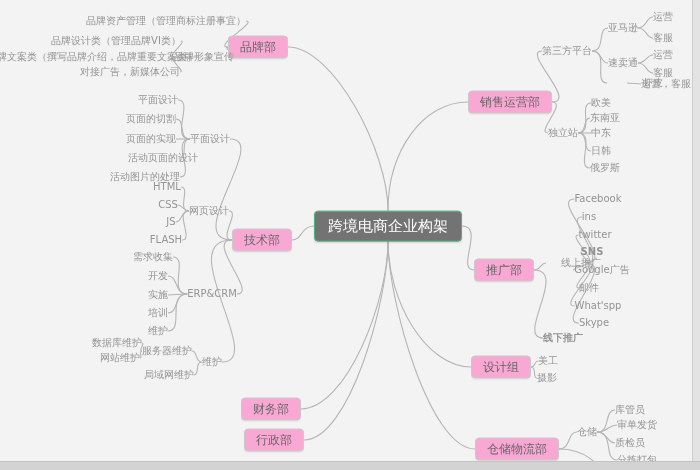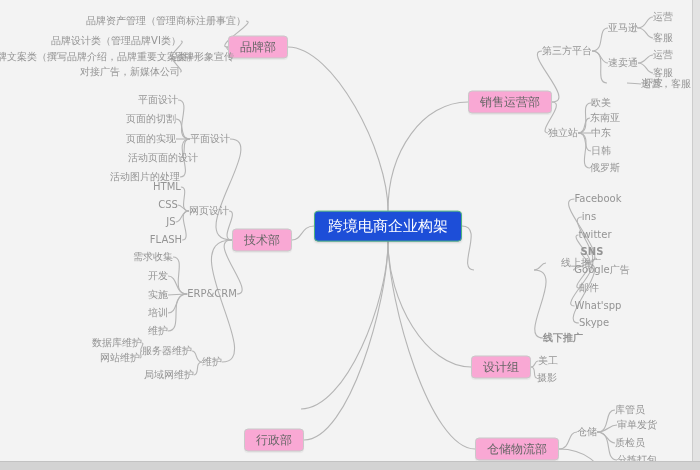--- a/index.html
+++ b/index.html
@@ -17,21 +17,21 @@
     position:absolute;transform:translate(-50%,-50%);
     white-space:nowrap;line-height:1.25;z-index:2;cursor:default;
   }
   .node.text{font-size:10px;color:#949494;letter-spacing:0;}
   .node.box{
     font-size:12px;color:#666;background:#f9a8d4;
     border:1px solid #c9c9c9;border-radius:4px;padding:3px 11px;
     box-shadow:0 1px 1px rgba(0,0,0,0.05);
   }
   .node.center{
-    font-size:15px;color:#fff;background:#1d4ed8;
+    font-size:15px;color:#fff;background:#737373;
     border:1px solid #4db37e;border-radius:4px;padding:5px 13px;
     box-shadow:0 1px 2px rgba(0,0,0,0.12);
   }
   .right-edge{
     position:absolute;right:0;top:0;width:7px;height:470px;
     background:#e3e3e3;border-left:1px solid #cccccc;z-index:3;
   }
   .bottom-edge{
     position:absolute;left:0;bottom:0;width:700px;height:8px;
     background:#d3d3d3;border-top:1px solid #c2c2c2;z-index:4;
@@ -135,37 +135,39 @@
     <div class="node text" style="left: 153px; top: 257px;">需求收集</div>
     <div class="node text" style="left: 158px; top: 276px;">开发</div>
     <div class="node text" style="left: 158px; top: 295px;">实施</div>
     <div class="node text" style="left: 158px; top: 313px;">培训</div>
     <div class="node text" style="left: 158px; top: 331px;">维护</div>
     <div class="node text" style="left: 212px; top: 362px;">维护</div>
     <div class="node text" style="left: 167px; top: 351px;">服务器维护</div>
     <div class="node text" style="left: 117px; top: 343px;">数据库维护</div>
     <div class="node text" style="left: 120px; top: 358px;">网站维护</div>
     <div class="node text" style="left: 169px; top: 375px;">局域网维护</div>
+    <div class="node box" style="left: 271px; top: 409px;">财务部</div>
     <div class="node box" style="left: 274px; top: 440px;">行政部</div>
     <div class="node box" style="left: 510px; top: 102px;">销售运营部</div>
     <div class="node text" style="left: 567px; top: 51px;">第三方平台</div>
     <div class="node text" style="left: 623px; top: 28px;">亚马逊</div>
     <div class="node text" style="left: 663px; top: 17px;">运营</div>
     <div class="node text" style="left: 663px; top: 38px;">客服</div>
     <div class="node text" style="left: 623px; top: 63px;">速卖通</div>
     <div class="node text" style="left: 663px; top: 55px;">运营</div>
     <div class="node text" style="left: 663px; top: 73px;">客服</div>
     <div class="node text" style="left: 653px; top: 83px;">虾皮</div>
     <div class="node text" style="left: 666px; top: 84px;">运营，客服</div>
     <div class="node text" style="left: 563px; top: 133px;">独立站</div>
     <div class="node text" style="left: 601px; top: 103px;">欧美</div>
     <div class="node text" style="left: 605px; top: 118px;">东南亚</div>
     <div class="node text" style="left: 601px; top: 133px;">中东</div>
     <div class="node text" style="left: 601px; top: 151px;">日韩</div>
     <div class="node text" style="left: 605px; top: 168px;">俄罗斯</div>
+    <div class="node box" style="left: 504px; top: 270px;">推广部</div>
     <div class="node text" style="left: 566px; top: 263px; margin-left: 15px;">线上推广</div>
     <div class="node text" style="left: 598px; top: 199px;">Facebook</div>
     <div class="node text" style="left: 589px; top: 217px;">ins</div>
     <div class="node text" style="left: 595px; top: 235px;">twitter</div>
     <div class="node text" style="left: 592px; top: 252px; font-weight: bold;">SNS</div>
     <div class="node text" style="left: 602px; top: 270px;">Google广告</div>
     <div class="node text" style="left: 589px; top: 288px;">邮件</div>
     <div class="node text" style="left: 598px; top: 306px;">What'spp</div>
     <div class="node text" style="left: 594px; top: 323px;">Skype</div>
     <div class="node text" style="left: 563px; top: 338px; font-weight: bold;">线下推广</div>

